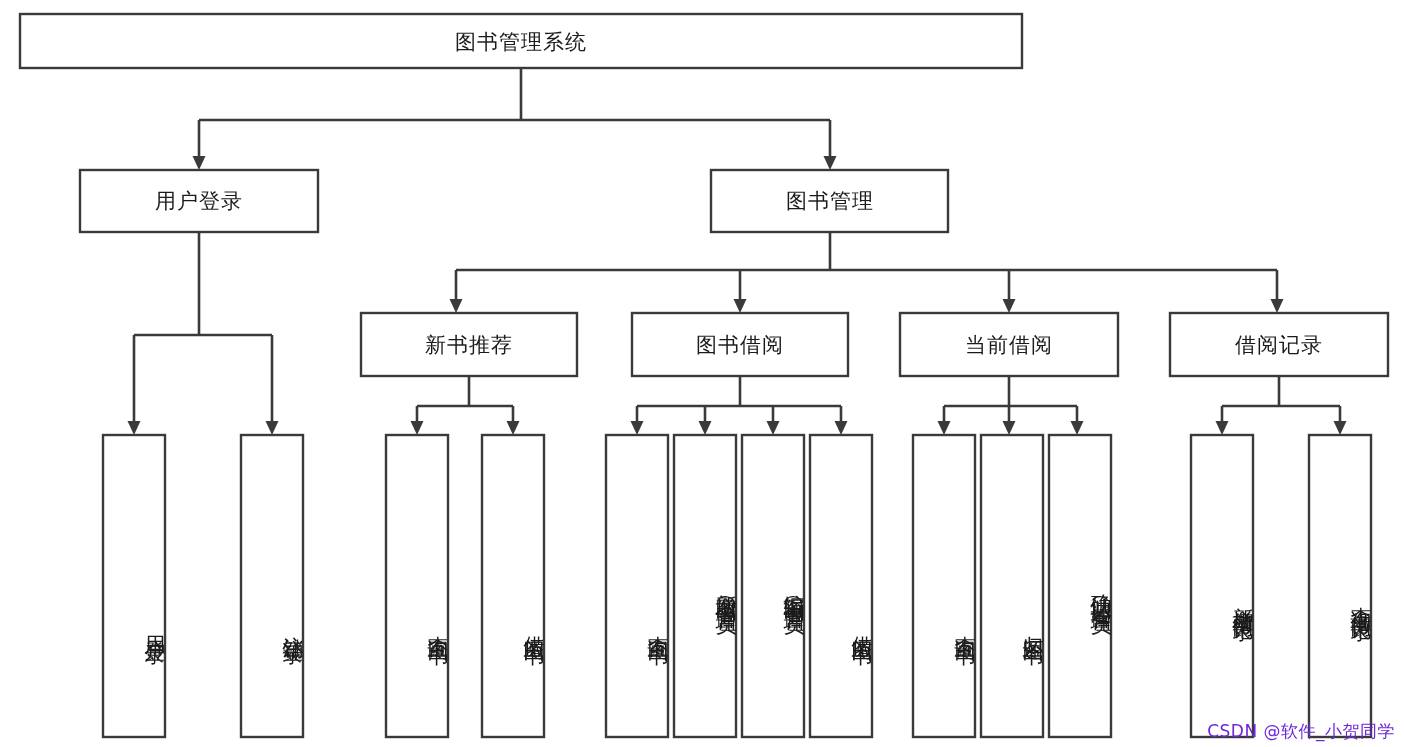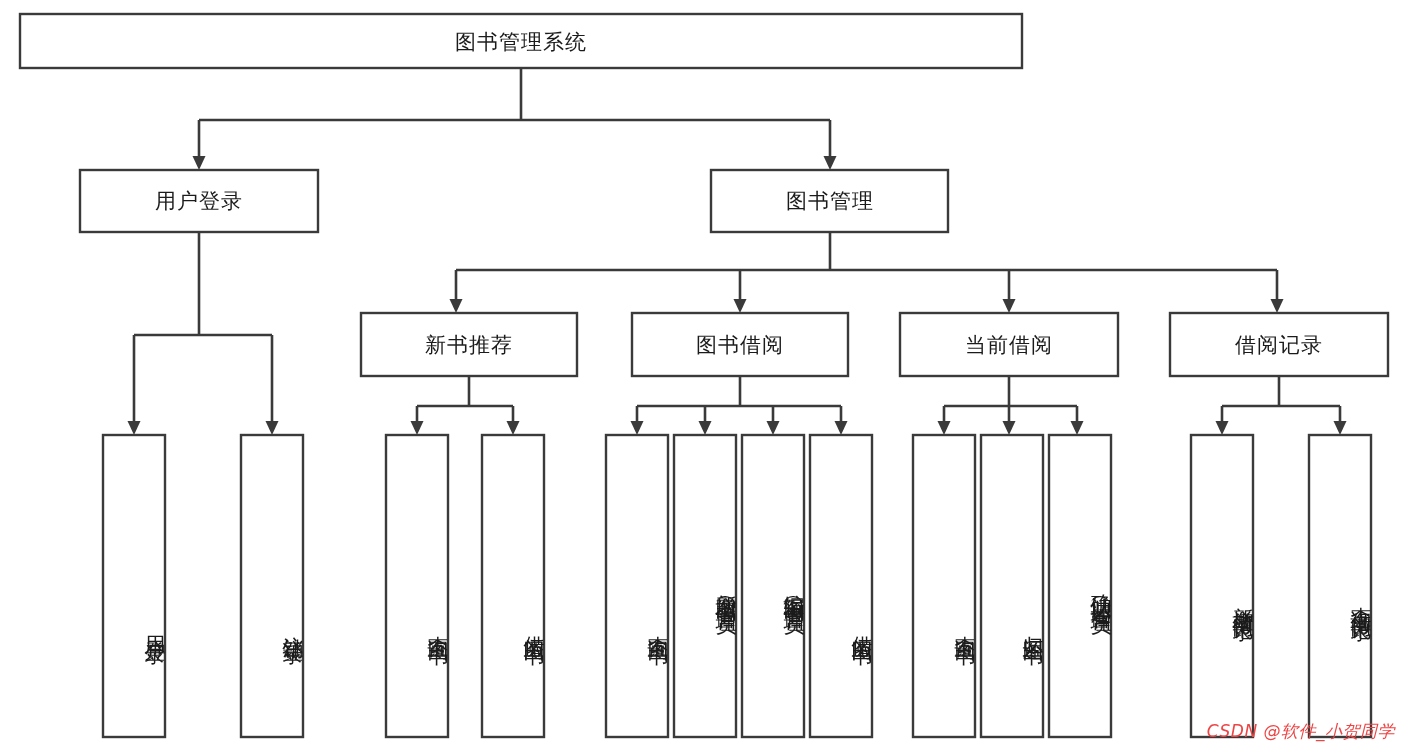--- a/index.html
+++ b/index.html
@@ -65,25 +65,24 @@
     justify-content: center;
     pointer-events: none;
     user-select: none;
   }
   .watermark {
     position: absolute;
     right: 10px;
     bottom: 4px;
     font-family: "DejaVu Sans", "Liberation Sans", sans-serif;
     font-size: 17px;
-    color: #ef4444;
+    color: #6d28d9;
     letter-spacing: 0.5px;
     white-space: nowrap;
     user-select: none;
-    font-style: italic;
   }
 </style>
 </head>
 <body>
 
 <div id="diagram-root">
 
   <svg id="tree-svg" viewBox="0 0 1405 747">
     <defs>
       <marker id="arrow" markerWidth="9" markerHeight="11" refX="4.5" refY="10.4" orient="auto-start-reverse" markerUnits="userSpaceOnUse">

